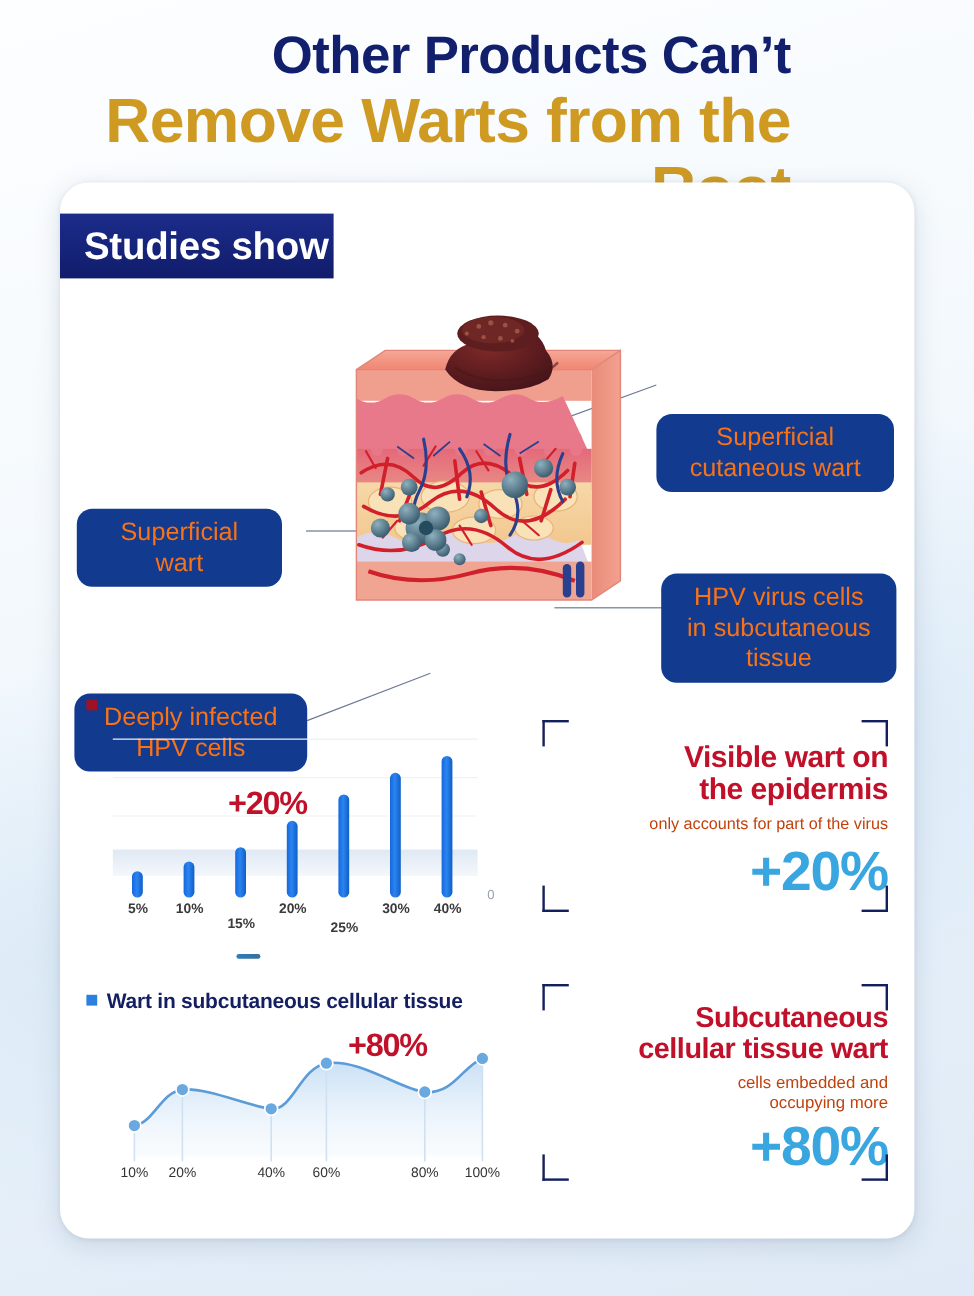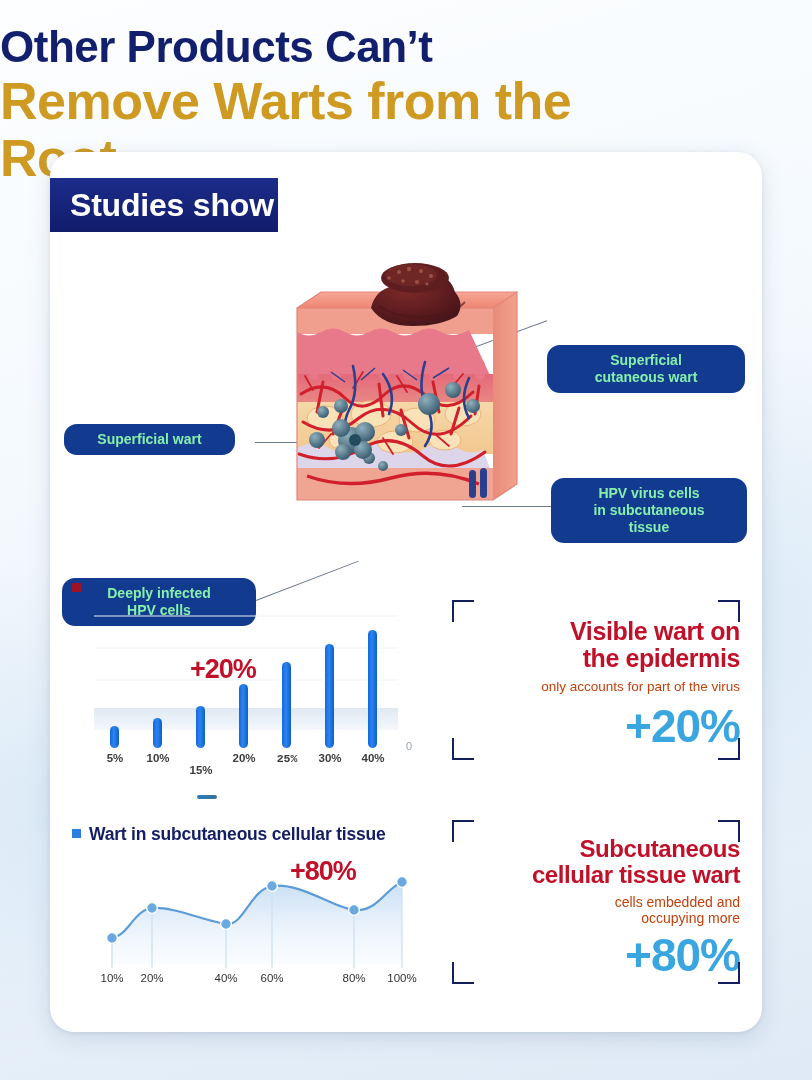--- a/index.html
+++ b/index.html
@@ -6,43 +6,43 @@
   body{
     width:812px;height:1080px;overflow:hidden;position:relative;
     font-family:"Liberation Sans", sans-serif;
     background:
       radial-gradient(ellipse 520px 380px at 86% 56%, rgba(208,228,244,.55) 0%, rgba(208,228,244,0) 70%),
       radial-gradient(ellipse 460px 340px at 8% 74%, rgba(205,226,243,.5) 0%, rgba(205,226,243,0) 70%),
       linear-gradient(165deg,#fdfeff 0%,#f4f9fd 38%,#e8f1fa 70%,#dfeaf6 100%);
   }
 
   
-  .headline{position:absolute;top:24px;left:0;width:659px;text-align:left;}
+  .headline{position:absolute;top:24px;left:0;width:659px;text-align:right;}
   .hl1{font-size:44px;font-weight:bold;color:#111f6d;letter-spacing:-.5px;line-height:1.06;}
   .hl2{font-size:52px;font-weight:bold;color:#cf9a22;letter-spacing:-.5px;line-height:1.1;margin-top:2px;}
 
   
   .card{
     position:absolute;left:50px;top:152px;width:712px;height:880px;
     background:#fff;border-radius:24px;
     box-shadow:0 6px 22px rgba(100,120,150,.20), 0 1px 4px rgba(100,120,150,.14);
   }
   .badge{
     position:absolute;left:0;top:26px;width:228px;height:54px;
     background:linear-gradient(180deg,#1b2c8a 0%,#111c6b 100%);
     display:flex;align-items:center;padding-left:20px;box-sizing:border-box;
   }
   .badge span{color:#fff;font-size:32px;font-weight:bold;letter-spacing:-.2px;}
 
   
   .anatomy{position:absolute;left:0;top:96px;width:712px;height:404px;}
 
   .pill{
-    position:absolute;background:#123a8f;border-radius:13px;color:#86efac;
-    font-size:14px;font-weight:bold;line-height:1.22;text-align:center;
+    position:absolute;background:#123a8f;border-radius:13px;color:#f97316;
+    font-size:21px;font-weight:normal;line-height:1.22;text-align:center;
     display:flex;align-items:center;justify-content:center;box-sizing:border-box;
     padding:7px 14px;
   }
   .pill.p1{left:497px;top:97px;width:198px;}     
   .pill.p2{left:14px;top:176px;width:171px;}     
   .pill.p3{left:501px;top:230px;width:196px;}    
   .pill.p4{left:12px;top:330px;width:194px;}     
 
   .lead{position:absolute;background:#6c7a93;height:1.4px;transform-origin:left center;}
 
@@ -297,21 +297,21 @@
 
   <div style="position:absolute;left:140px;top:502px;font-size:27px;font-weight:bold;color:#c1112a;letter-spacing:-1px;">+20%</div>
 
   <div class="zero" style="left:356px;top:588px;">0</div>
 
   <div style="position:absolute;left:36px;top:600px;width:320px;height:18px;">
     <div class="axis-lbl" style="left:4px;top:0;width:50px;">5%</div>
     <div class="axis-lbl" style="left:47px;top:0;width:50px;">10%</div>
     <div class="axis-lbl" style="left:90px;top:0;width:50px;margin-top:12px;">15%</div>
     <div class="axis-lbl" style="left:133px;top:0;width:50px;">20%</div>
-    <div class="axis-lbl" style="left:176px;top:0;width:50px;font-family:Liberation Mono, monospace;">25%</div>
+    <div class="axis-lbl" style="left:176px;top:16px;width:50px;">25%</div>
     <div class="axis-lbl" style="left:219px;top:0;width:50px;">30%</div>
     <div class="axis-lbl" style="left:262px;top:0;width:50px;">40%</div>
   </div>
 
   <div class="legdash" style="left:147px;top:643px;"></div>
 
   <div class="callout" style="left:402px;top:448px;width:288px;height:160px;">
     <div class="brk tl"></div>
     <div class="brk tr"></div>
     <div class="brk bl"></div>

